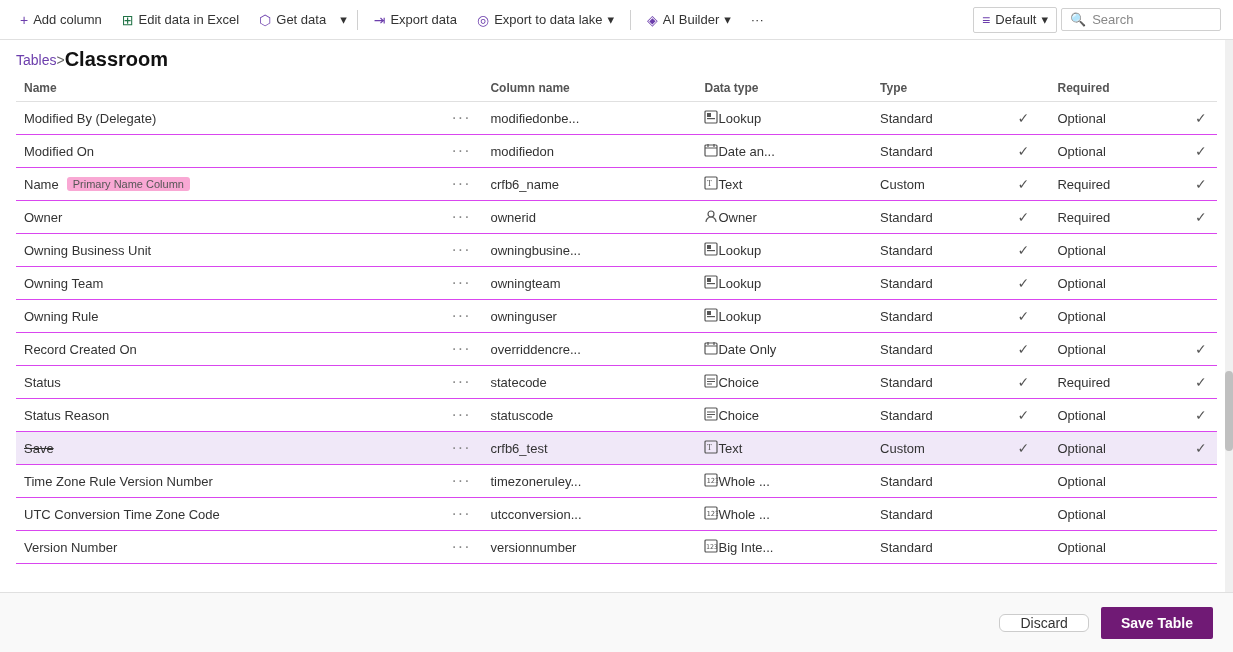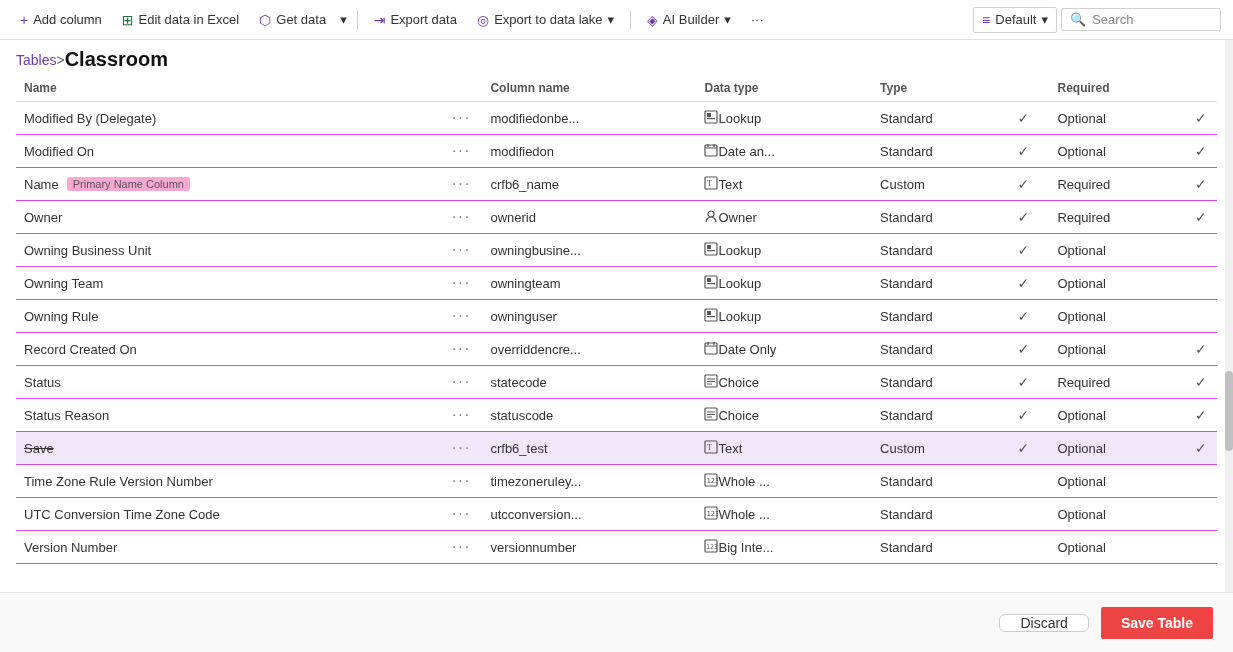--- a/index.html
+++ b/index.html
@@ -87,21 +87,21 @@
       height: 60px; background: #f9f9f9;
       border-top: 1px solid #e0e0e0;
       display: flex; align-items: center; justify-content: flex-end;
       padding: 0 20px; gap: 12px;
     }
     .btn-discard {
       padding: 0 20px; border: 1px solid #ccc; background: #fff;
       font-size: 14px; cursor: pointer; border-radius: 6px; color: #333;
     }
     .btn-save {
-      padding: 8px 20px; border: none; background: #ef4444;
+      padding: 8px 20px; border: none; background: #701a75;
       font-size: 14px; cursor: pointer; border-radius: 2px; color: #fff;
       font-weight: 600;
     }
   </style>
 </head>
 <body>
 
 <div class="toolbar">
   <button class="toolbar-btn">
     <span class="icon">+</span>

